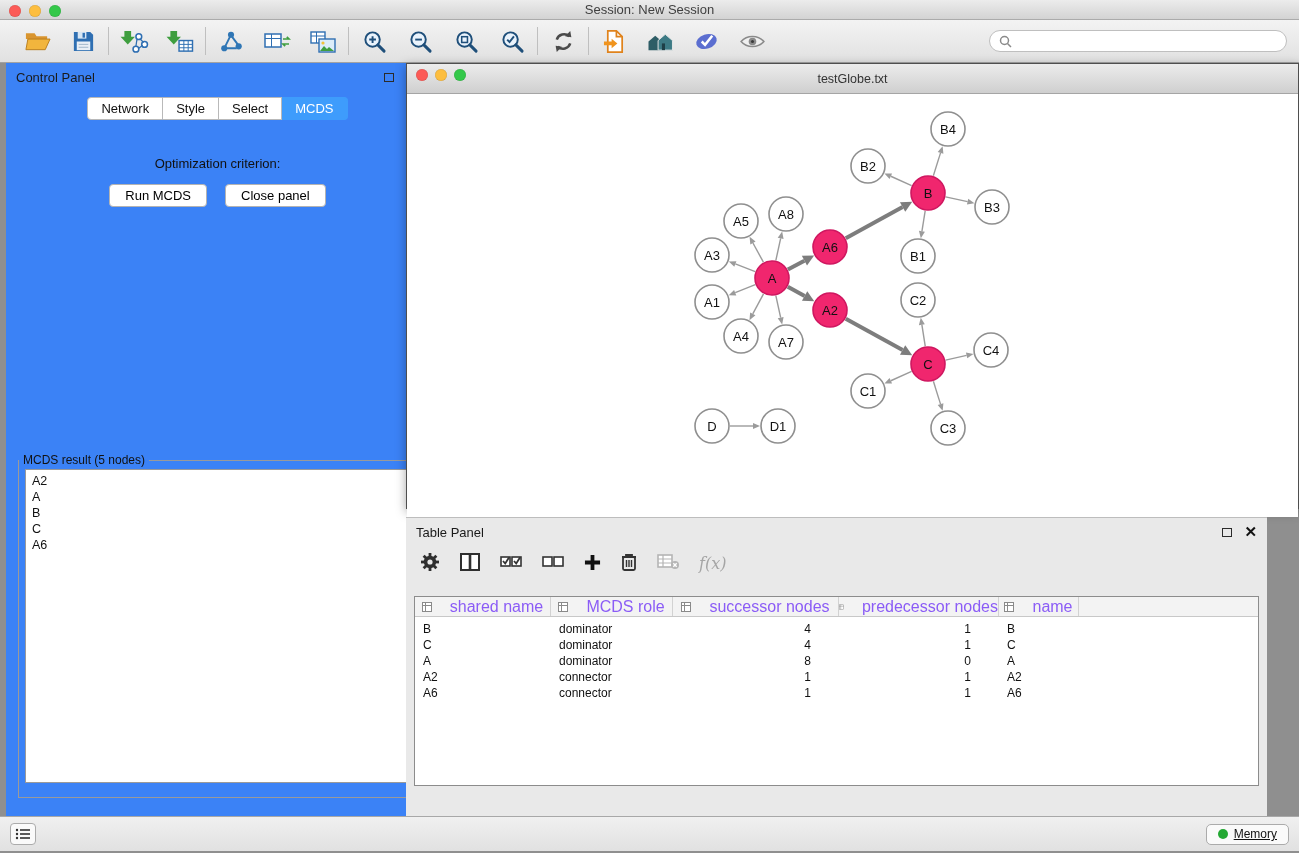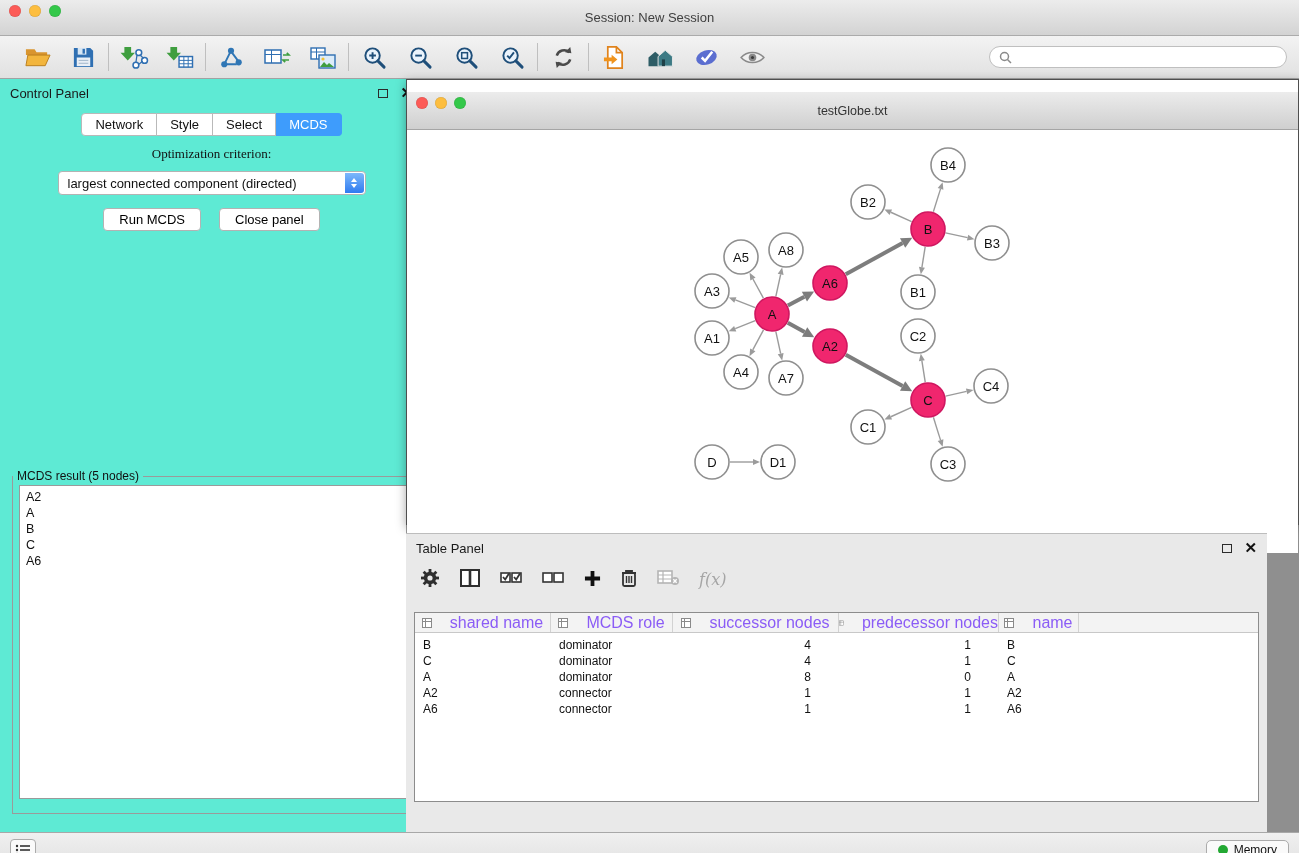--- a/index.html
+++ b/index.html
@@ -1,72 +1,72 @@
 <!DOCTYPE html>
 <html><head>
 <meta charset="utf-8">
 <style>
   *{margin:0;padding:0;box-sizing:border-box;}
   html,body{width:1299px;height:853px;overflow:hidden;}
   body{font-family:"Liberation Sans",sans-serif;background:#8f8f8f;font-size:13px;color:#111;}
 
   
-  .titlebar{height:36px;background:linear-gradient(#ececec,#d3d3d3);border-bottom:1px solid #ababab;
+  .titlebar{height:20px;background:linear-gradient(#ececec,#d3d3d3);border-bottom:1px solid #ababab;
     position:relative;display:flex;align-items:center;justify-content:center;font-size:13px;color:#404040;}
   .lights{position:absolute;left:9px;top:5px;display:flex;gap:8px;}
   .light{width:12px;height:12px;border-radius:50%;box-shadow:inset 0 0 1px rgba(0,0,0,.35);}
   .light.red{background:#fc5b57;} .light.yellow{background:#fdbe3f;} .light.green{background:#34c84a;}
 
   
   .toolbar{height:43px;background:linear-gradient(#f3f3f3,#e1e1e1);border-bottom:1px solid #a2a2a2;
     display:flex;align-items:center;padding:0 12px;}
   .tool-group{display:flex;align-items:center;gap:16px;padding:0 10px;}
   .tool-sep{width:1px;height:28px;background:#bfbfbf;}
   .tool-btn{width:30px;height:30px;display:flex;align-items:center;justify-content:center;cursor:default;}
   .search{margin-left:auto;width:298px;height:22px;border:1px solid #bfbfbf;border-radius:12px;background:#fff;
     display:flex;align-items:center;padding:0 9px;gap:6px;}
   .search input{border:none;outline:none;flex:1;font-size:12px;background:transparent;font-family:"Liberation Sans",sans-serif;}
 
   
   .content{position:relative;height:753px;background:#8f8f8f;}
 
   
-  .control-panel{position:absolute;left:0;top:0;width:424px;height:753px;background:#5eead4;border-right:1px solid #7d7d7d;}
+  .control-panel{position:absolute;left:6px;top:0;width:424px;height:753px;background:#3b82f6;border-right:1px solid #7d7d7d;}
   .panel-header{height:28px;display:flex;align-items:center;padding:0 10px;font-size:13px;color:#1a1a1a;}
   .panel-controls{margin-left:auto;display:flex;gap:12px;align-items:center;}
   .float-icon{width:10px;height:9px;border:1.5px solid #2b2b2b;display:inline-block;}
   .close-icon{font-size:15px;font-weight:bold;color:#111;line-height:10px;}
   .seg{display:flex;justify-content:center;}
   .seg button{font-size:13px;padding:3px 13px;background:#fff;border:1px solid #b9b9b9;border-left:none;color:#111;
     font-family:"Liberation Sans",sans-serif;cursor:default;}
   .seg button:first-child{border-left:1px solid #b9b9b9;border-radius:4px 0 0 4px;}
   .seg button:last-child{border-radius:0 4px 4px 0;}
   .seg button.active{background:#3e9cfc;border-color:#3e9cfc;color:#fff;}
   .cp-tabs{margin-top:6px;border-radius:6px;}
-  .cp-label{text-align:center;margin-top:10px;font-size:13px;font-family:Liberation Serif, serif;}
+  .cp-label{text-align:center;margin-top:36px;font-size:13px;}
   .cp-dropdown{margin:9px auto 0;width:308px;height:24px;background:#fff;border:1px solid #b3b3b3;border-radius:4px;
     display:flex;align-items:center;font-size:13px;padding-left:9px;position:relative;}
   .dd-stepper{position:absolute;right:1px;top:1px;width:19px;height:20px;border-radius:0 3px 3px 0;
     background:linear-gradient(#7db8fb,#2f7bf0);display:flex;flex-direction:column;align-items:center;justify-content:center;gap:2px;}
   .dd-arrow{width:0;height:0;border-left:3.5px solid transparent;border-right:3.5px solid transparent;}
   .dd-arrow.up{border-bottom:4px solid #fff;}
   .dd-arrow.down{border-top:4px solid #fff;}
   .cp-buttons{display:flex;justify-content:center;gap:18px;margin-top:13px;}
   .cp-buttons button{font-size:13px;padding:3px 15px;background:#fff;border:1px solid #b3b3b3;border-radius:4px;
     font-family:"Liberation Sans",sans-serif;cursor:default;}
   .result-box{position:absolute;left:12px;right:9px;top:390px;height:345px;border:1px solid #9a9a9a;}
   .result-box legend{font-size:12px;padding:0 4px;margin-left:0;}
   .result-list{margin:2px 6px 6px;height:calc(100% - 16px);background:#fff;border:1px solid #9a9a9a;
     padding:3px 6px;font-size:12.5px;line-height:16px;overflow:hidden;}
 
   
   .network-window{position:absolute;left:406px;top:0;width:893px;height:446px;background:#fff;
     border:1px solid #4f4f4f;box-shadow:0 3px 10px rgba(0,0,0,.35);}
-  .nw-titlebar{height:38px;background:linear-gradient(#ececec,#cfcfcf);border-bottom:1px solid #a5a5a5;
-    position:relative;display:flex;align-items:center;justify-content:center;font-size:12.5px;color:#333;margin-top:12px;}
+  .nw-titlebar{height:30px;background:linear-gradient(#ececec,#cfcfcf);border-bottom:1px solid #a5a5a5;
+    position:relative;display:flex;align-items:center;justify-content:center;font-size:12.5px;color:#333;}
   .nw-lights{position:absolute;left:9px;top:4.5px;display:flex;gap:7px;}
   .nw-canvas{width:891px;height:423px;background:#fff;}
   .nw-canvas svg{display:block;}
 
   
   .table-panel{position:absolute;left:406px;top:454px;width:861px;height:299px;background:#e9e9e9;border-top:1px solid #bdbdbd;}
   .table-toolbar{display:flex;align-items:center;gap:20px;padding:6px 0 4px 14px;}
   .fx{font-family:"DejaVu Serif",serif;font-style:italic;color:#a5a5a5;font-size:16px;}
   .node-table{position:absolute;left:8px;right:8px;top:78px;height:190px;background:#fff;border:1px solid #8c8c8c;overflow:hidden;}
   .nt-header{display:flex;background:#f3f3f3;border-bottom:1px solid #c8c8c8;height:20px;}
@@ -254,27 +254,20 @@
         <span class="close-icon">✕</span>
       </span>
     </div>
     <div class="seg cp-tabs">
         <button>Network</button>
         <button>Style</button>
         <button>Select</button>
         <button class="active">MCDS</button>
       </div>
     <div class="cp-label">Optimization criterion:</div>
-    <div class="cp-dropdown">
-      <span>largest connected component (directed)</span>
-      <span class="dd-stepper">
-        <span class="dd-arrow up"></span>
-          <span class="dd-arrow down"></span>
-      </span>
-    </div>
     <div class="cp-buttons">
       <button>Run MCDS</button>
       <button>Close panel</button>
     </div>
     <fieldset class="result-box">
       <legend>MCDS result (5 nodes)</legend>
       <div class="result-list">
           <div>A2</div>
           <div>A</div>
           <div>B</div>

